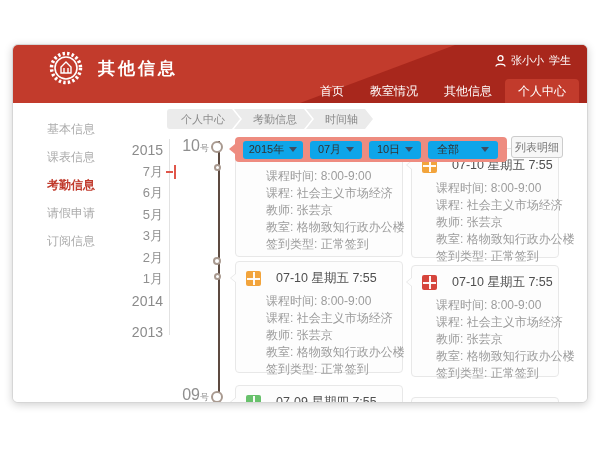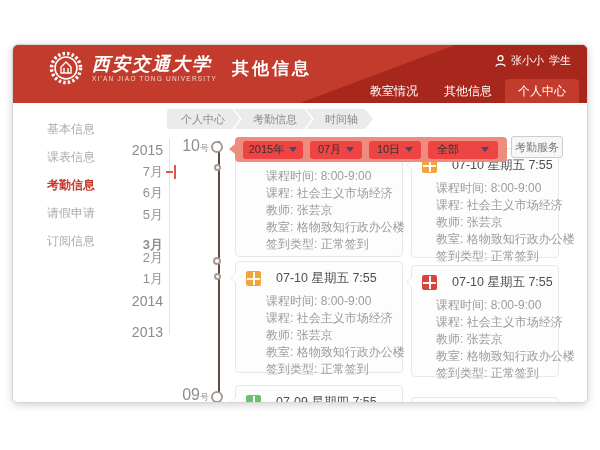--- a/index.html
+++ b/index.html
@@ -54,21 +54,21 @@
   .t-node { position:absolute; background:#fff; border:2px solid #a99a90; border-radius:50%; z-index:2; }
   .day-mark { position:absolute; left:144px; width:52px; text-align:right; color:#8f8f8f; z-index:1; white-space:nowrap; }
   .d-num { font-size:16px; }
   .d-suf { font-size:9px; }
 
   
   .filterbar { position:absolute; left:222px; top:34px; width:272px; height:25px; background:#ee8c80;
                border-radius:4px; display:flex; align-items:center; gap:7px; padding:0 8px; z-index:5; }
   .filterbar::before { content:""; position:absolute; left:-6px; top:7px;
                border-top:5px solid transparent; border-bottom:5px solid transparent; border-right:6px solid #ee8c80; }
-  .f-select { background:#ef4444; border-radius:3px; height:18px; display:flex; align-items:center;
+  .f-select { background:#0ea5e9; border-radius:3px; height:18px; display:flex; align-items:center;
               justify-content:center; gap:5px; font-size:11px; color:#333; cursor:pointer; flex:0 0 auto; }
   .f-select.year { width:60px; } .f-select.month { width:52px; } .f-select.day { width:52px; }
   .f-select.type { width:70px; justify-content:space-between; padding:0 9px; }
   .caret { width:0; height:0; border-left:4px solid transparent; border-right:4px solid transparent;
            border-top:5px solid #3d4d63; }
   .list-btn { position:absolute; left:498px; top:33px; width:52px; height:22px; background:#f7f7f7;
               border:1px solid #cccccc; border-radius:3px; font-size:11px; color:#777; z-index:5;
               font-family:inherit; cursor:pointer; }
 
   
@@ -101,35 +101,32 @@
   <div class="window">
 
     <header class="hdr">
       <div class="hdr-dark"></div>
       <div class="brand">
         <svg class="logo" viewBox="0 0 34 34">
           <circle cx="17" cy="17" r="14.5" fill="none" stroke="#fff" stroke-width="3.5" stroke-dasharray="2.4 2.2"></circle>
           <circle cx="17" cy="17" r="11" fill="none" stroke="#fff" stroke-width="1.6"></circle>
           <path d="M12 22 L12 16 L17 11 L22 16 L22 22 Z M15 22 L15 17 M19 22 L19 17" fill="none" stroke="#fff" stroke-width="1.4"></path>
         </svg>
-        <span class="uni">
-          <span class="uni-cn">西安交通大学</span>
-          <span class="uni-en">XI'AN JIAO TONG UNIVERSITY</span>
-        </span>
         <span class="app-title">其他信息</span>
       </div>
       <div class="user">
         <svg width="11" height="12" viewBox="0 0 11 12">
           <circle cx="5.5" cy="3.2" r="2.5" fill="none" stroke="#fff" stroke-width="1.3"></circle>
           <path d="M1 11.5 C1 8.2 10 8.2 10 11.5" fill="none" stroke="#fff" stroke-width="1.3"></path>
         </svg>
         <span>张小小</span>
         <span>学生</span>
       </div>
       <nav class="nav">
+          <a class="nav-item">首页</a>
           <a class="nav-item">教室情况</a>
           <a class="nav-item">其他信息</a>
           <a class="nav-item active">个人中心</a>
         </nav>
     </header>
 
     <div class="bodyarea">
       <aside class="sidebar">
           <div class="side-item">基本信息</div>
           <div class="side-item">课表信息</div>
@@ -155,21 +152,21 @@
     <span class="m-tick"></span>
   </div>
           <div class="month-item month" style="top: 81px;">
     <span class="m-label">6月</span>
     
   </div>
           <div class="month-item month" style="top: 102.5px;">
     <span class="m-label">5月</span>
     
   </div>
-          <div class="month-item month" style="top: 133px; font-weight: bold;">
+          <div class="month-item month" style="top: 124px;">
     <span class="m-label">3月</span>
     
   </div>
           <div class="month-item month" style="top: 145.5px;">
     <span class="m-label">2月</span>
     
   </div>
           <div class="month-item month" style="top: 167px;">
     <span class="m-label">1月</span>
     
@@ -212,21 +209,21 @@
   </div>
           <div class="f-select day">
     <span class="f-val">10日</span>
     <span class="caret"></span>
   </div>
           <div class="f-select type">
     <span class="f-val">全部</span>
     <span class="caret"></span>
   </div>
         </div>
-      <button class="list-btn">考勤服务</button>
+      <button class="list-btn">列表明细</button>
 
       <div class="cards-box">
           <div class="card no-head" data-card="card-1">
 
     <div class="c-fields">
               <div class="c-field">
     <span class="f-label">课程时间</span><span>: </span><span class="f-value">8:00-9:00</span>
   </div>
               <div class="c-field">
     <span class="f-label">课程</span><span>: </span><span class="f-value">社会主义市场经济</span>

